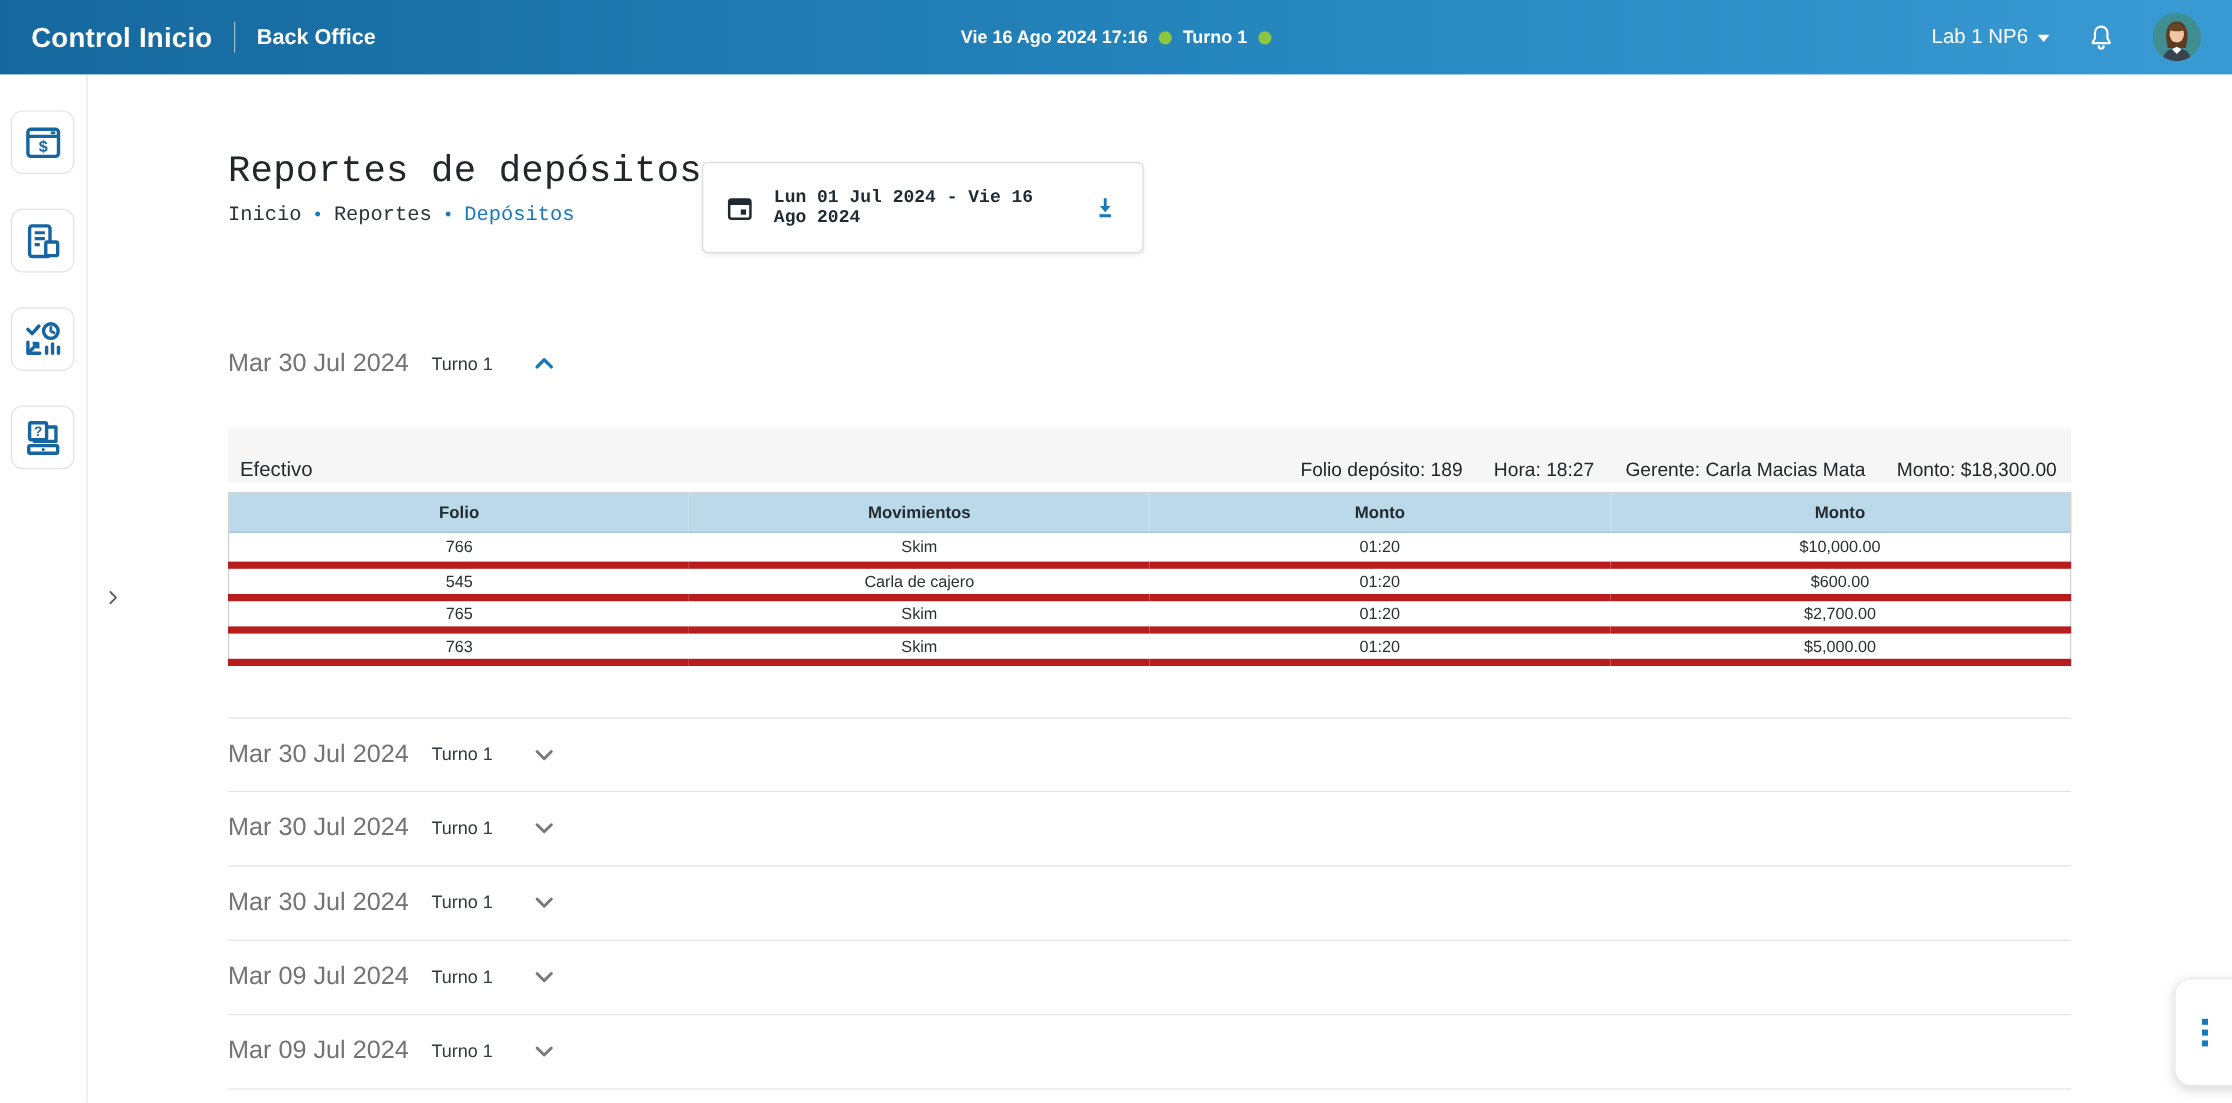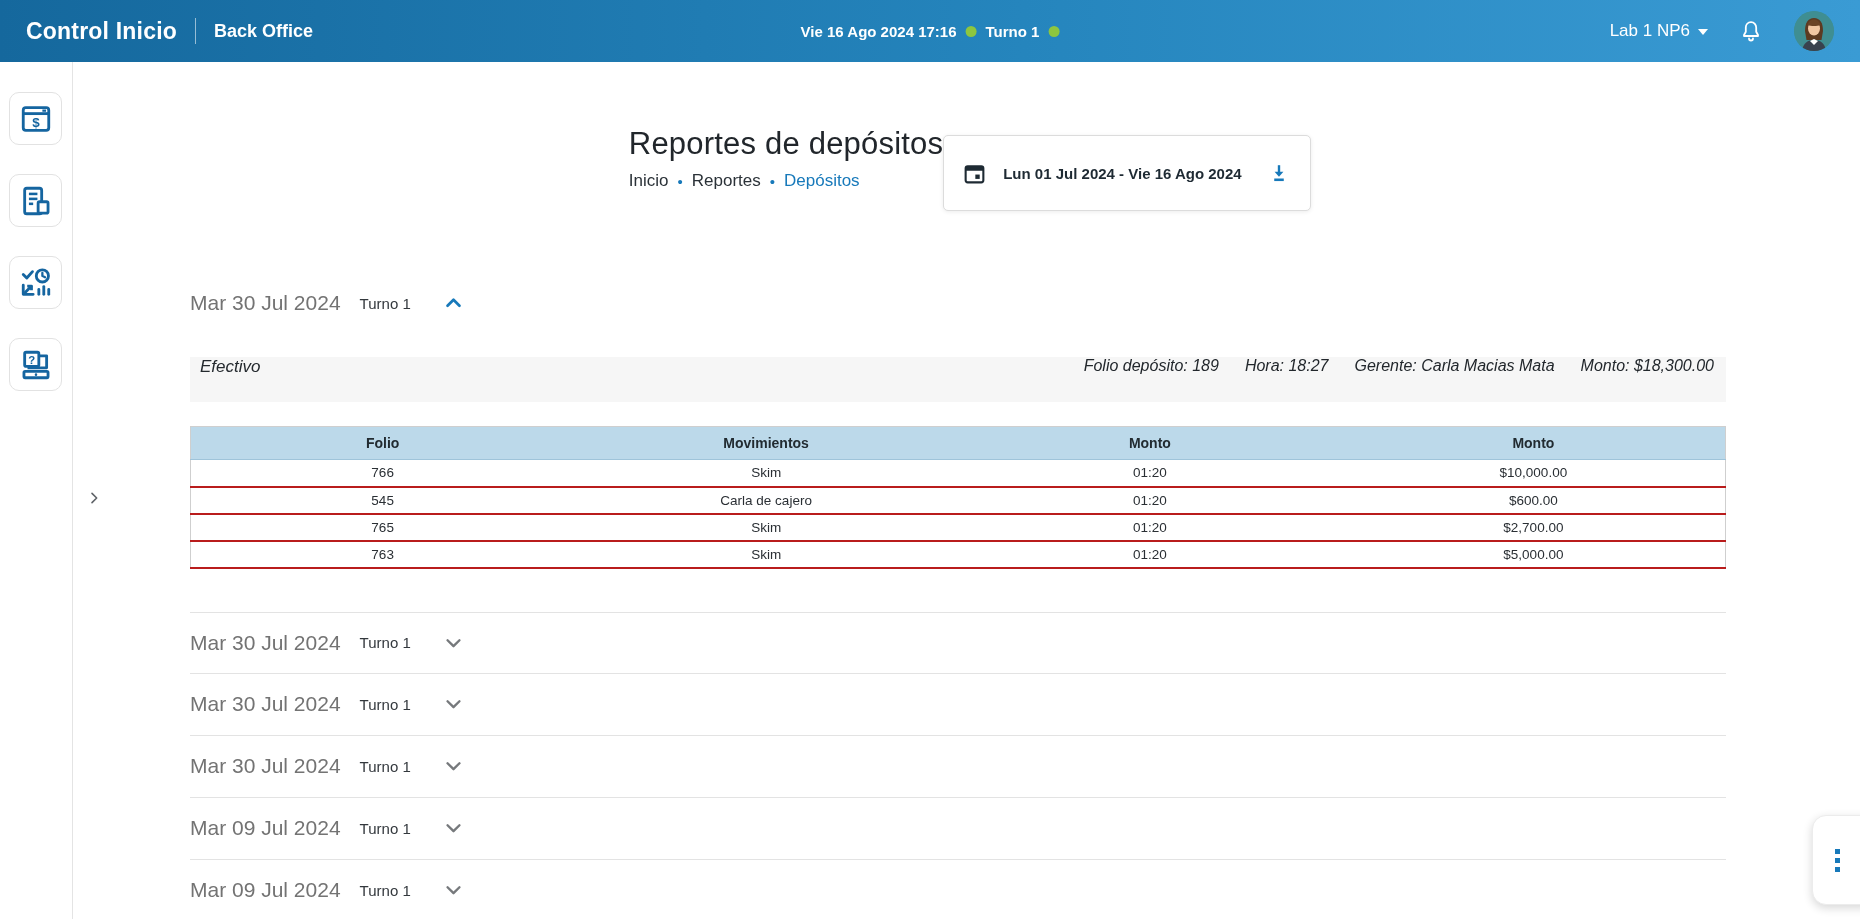--- a/index.html
+++ b/index.html
@@ -27,49 +27,49 @@
   .sidebar { position:absolute; left:0; top:62px; width:73px; height:857px; background:#fff;
              border-right:1px solid #e4e4e4; display:flex; flex-direction:column; align-items:flex-start;
              padding:30px 0 0 9px; gap:29px; }
   .side-btn { width:53px; height:53px; border:1px solid #e2e2e2; border-radius:10px; background:#fff;
               display:flex; align-items:center; justify-content:center; cursor:pointer; }
   .sidebar-toggle { position:absolute; left:83px; top:486px; width:22px; height:24px;
                     display:flex; align-items:center; justify-content:center; cursor:pointer; }
 
   
   .main { position:absolute; left:73px; top:62px; width:1787px; height:857px; padding:64px 134px 0 117px; }
-  .page-head { display:flex; align-items:flex-start; justify-content:center; }
+  .page-head { display:flex; align-items:flex-start; justify-content:flex-start;font-family:Liberation Mono, monospace; }
   .page-title { font-size:31px; font-weight:400; color:#21262b; letter-spacing:.2px; }
   .breadcrumb { margin-top:9px; font-size:17px; color:#2b3238; display:flex; align-items:center; gap:9px; }
   .crumb { cursor:pointer; }
   .crumb-sep { color:#1779ba; font-size:15px; }
   .crumb-current { color:#1779ba; cursor:pointer; }
 
   .date-card { margin-top:9px; margin-right:-24px; width:368px; height:76px; background:#fff;
                border:1px solid #dcdcdc; border-radius:5px; box-shadow:0 1px 4px rgba(0,0,0,.08);
                display:flex; align-items:center; padding:0 20px 0 18px; gap:16px; cursor:pointer; }
   .date-range { font-size:15px; font-weight:700; color:#1e2a33; flex:1; }
 
   
   .section-head { display:flex; align-items:center; height:32px; cursor:pointer; }
   .section-date { font-size:21px; color:#737373; }
   .section-shift { font-size:15px; color:#33383d; margin-left:19px; }
   .section-chevron { margin-left:30px; display:flex; align-items:center; }
 
   .expanded-section { margin-top:76px; }
-  .group-bar { margin-top:38px; height:45px; background:#f6f6f6; display:flex; align-items:flex-start;
-               padding:0 12px 0 10px;font-style:italic; }
+  .group-bar { margin-top:38px; height:45px; background:#f6f6f6; display:flex; align-items:flex-end;
+               padding:0 12px 0 10px; }
   .group-title { font-size:17px; color:#24292e; }
   .group-meta { margin-left:auto; display:flex; align-items:center; gap:26px; font-size:16px; color:#22272c; }
 
-  table.mov-table { margin-top:24px; width:100%; border-collapse:collapse; border:1px solid #cfcfcf; }
+  table.mov-table { margin-top:8px; width:100%; border-collapse:collapse; border:1px solid #cfcfcf; }
   .mov-table thead th { background:#bcd9ea; height:33px; font-size:14px; font-weight:700; color:#222b31;
                         text-align:center; border-bottom:1px solid #9fc4da; }
   .mov-table td { height:27px; font-size:13.5px; color:#2a2f34; text-align:center;
-                  border-bottom:2px solid #b91c1c; background:#fff; }
+                  border-bottom:6px solid #b91c1c; background:#fff; }
   .mov-table th, .mov-table td { width:25%; }
 
   .collapsed-list { margin-top:43px; }
   .collapsed-row { height:62px; display:flex; align-items:center; border-bottom:1px solid #e3e3e3; cursor:pointer; }
   .collapsed-row:first-child { border-top:1px solid #e3e3e3; }
 
   
   .fab { position:absolute; left:1812px; top:815px; width:64px; height:90px; background:#fff;
          border:1px solid #ececec; border-radius:14px; box-shadow:0 3px 10px rgba(0,0,0,.16);
          display:flex; flex-direction:column; align-items:flex-start; justify-content:center;

